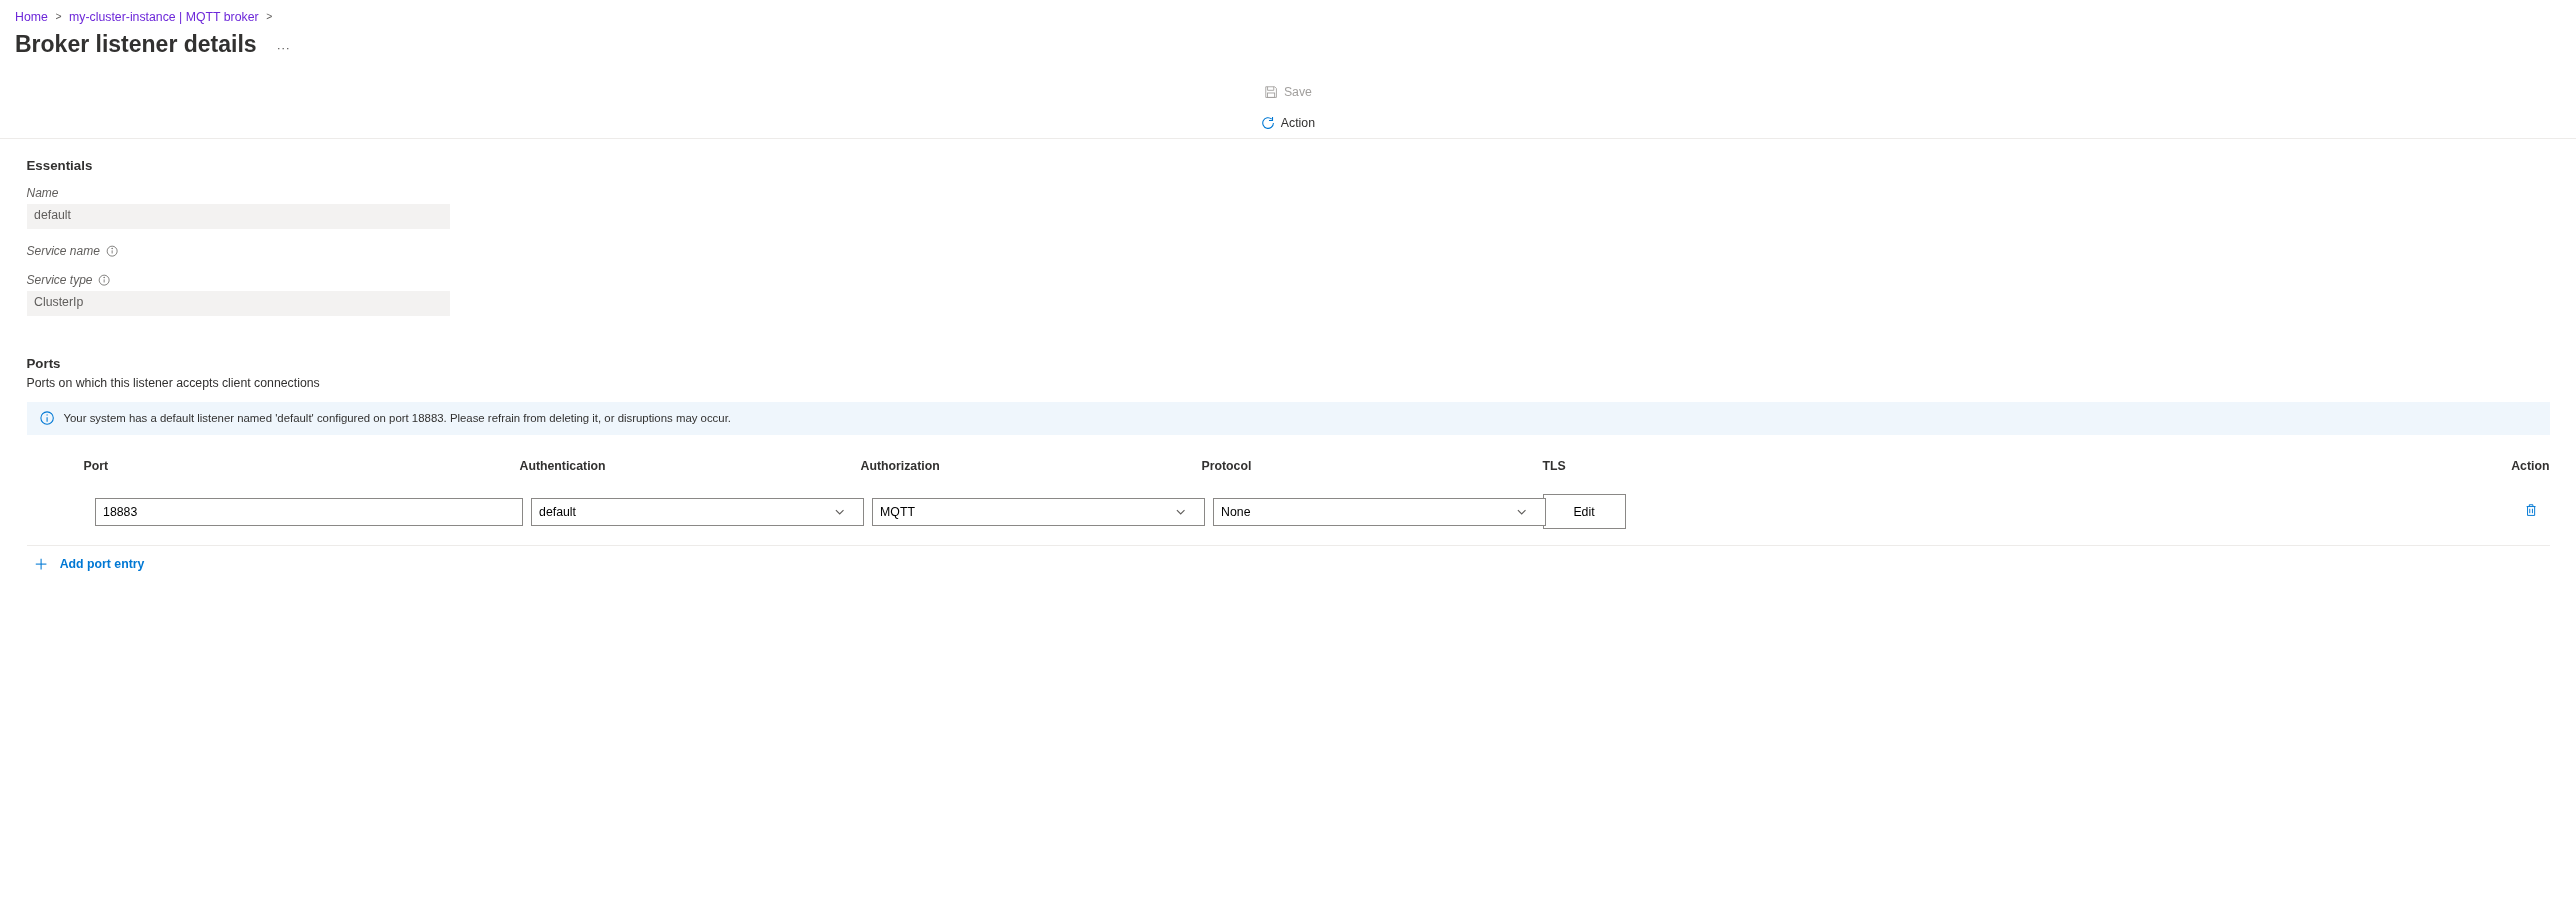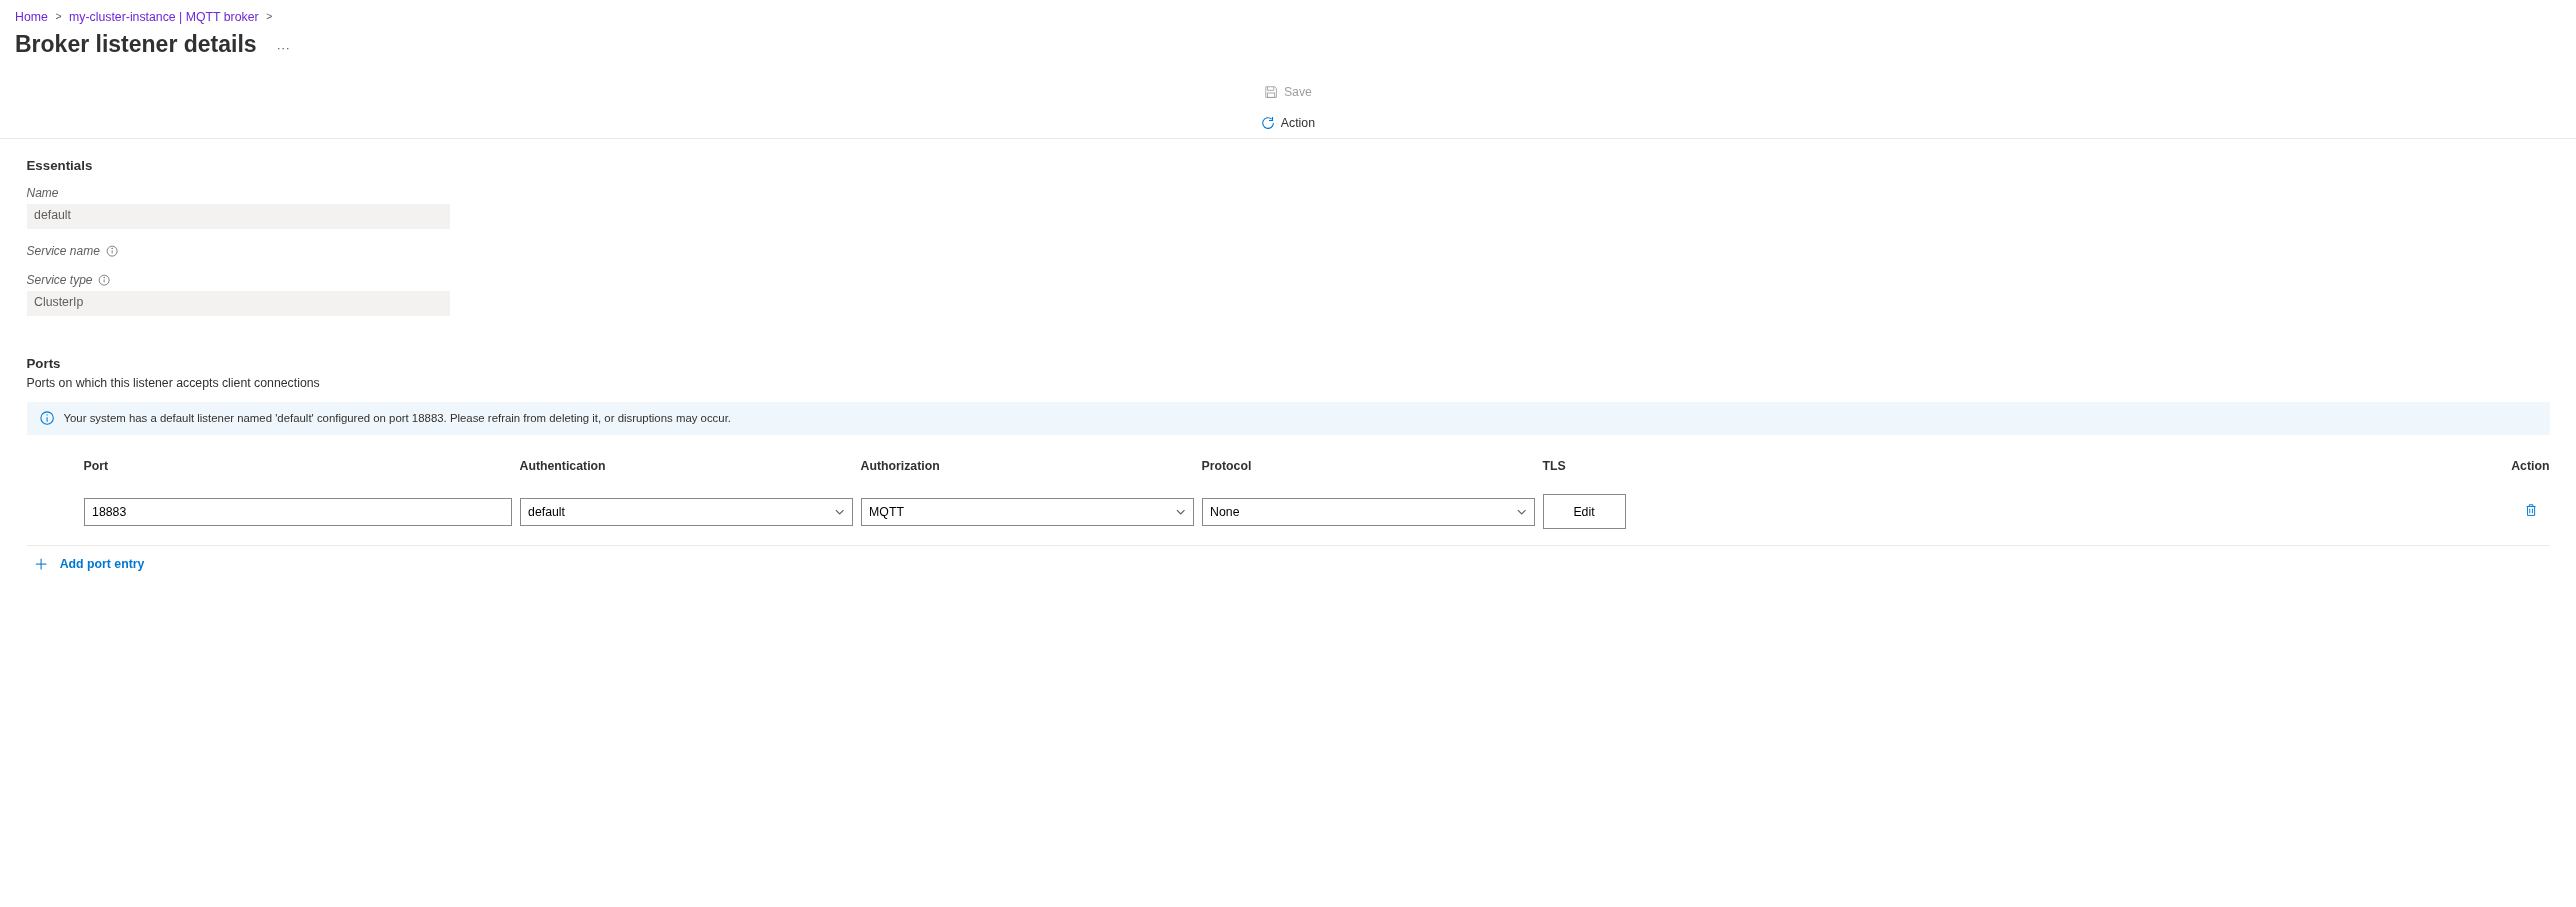--- a/index.html
+++ b/index.html
@@ -157,20 +157,21 @@
     padding: 1.9px 7.6px 1.9px 0;
   }
   .port-input {
     width: 100%;
     height: 27.5px;
     padding: 1.9px 7.6px;
     border: 0.9px solid #8a8886;
     font-size: 12.3px;
     font-family: inherit;
     background: #ffffff;
+    margin-left: 11px;
   }
   .select-wrap {
     position: relative;
   }
   .select-wrap .port-input {
     padding-right: 26.5px;
     appearance: none;
     cursor: pointer;
   }
   .select-wrap .chev {

